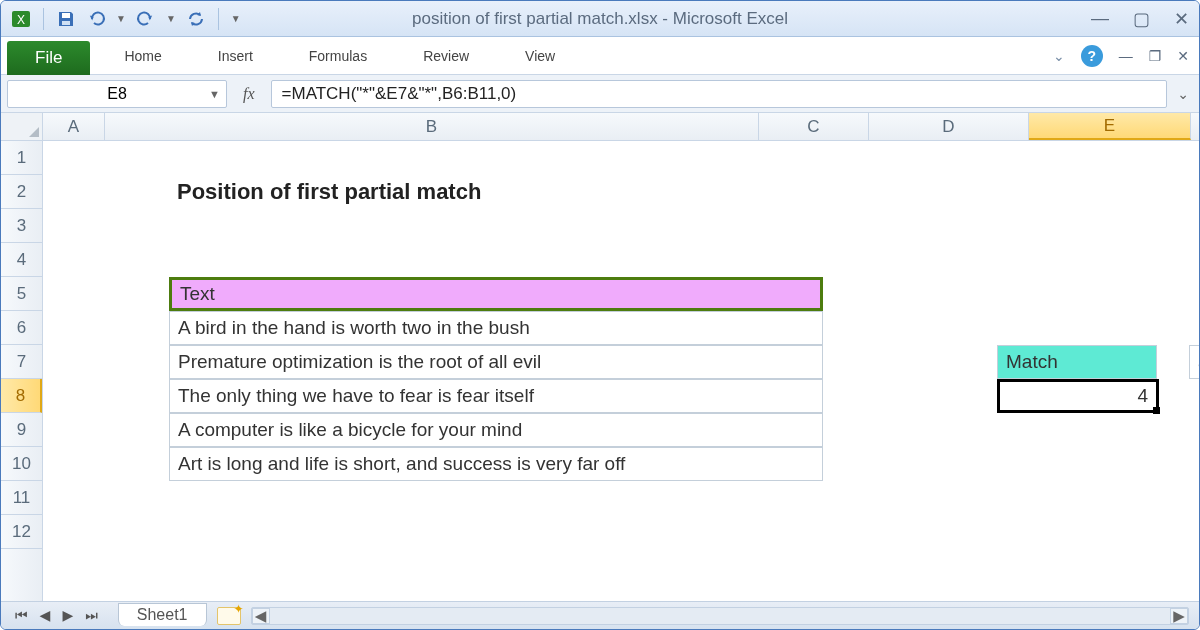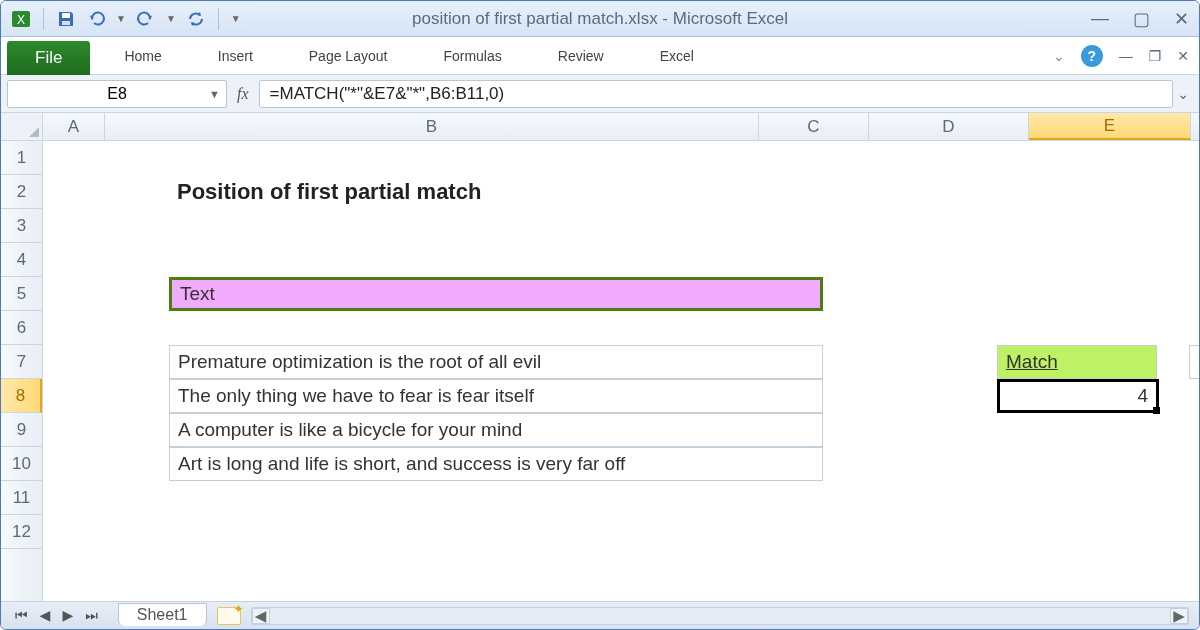--- a/index.html
+++ b/index.html
@@ -72,20 +72,21 @@
     font-size: 14px;
   }
 
   .formula-bar {
     height: 38px;
     background: #edf2f8;
     border-bottom: 1px solid #c9d6e6;
     display: flex;
     align-items: center;
     padding: 4px 6px;
+    gap: 6px;
   }
   .name-box {
     width: 220px; height: 28px; background: #fff;
     border: 1px solid #b7c7db; border-radius: 2px;
     display: flex; align-items: center; justify-content: center;
     position: relative; font-size: 16px;
   }
   .name-box .dd { position: absolute; right: 6px; color: #666; font-size: 11px; }
   .fb-btns { display: flex; gap: 8px; align-items: center; padding: 0 10px; }
   .fx-label { font-style: italic; font-family: "Times New Roman", serif; color: #555; font-size: 16px; }
@@ -142,21 +143,21 @@
   }
   .wA { width: 62px; }
   .wB { width: 654px; }
   .wC { width: 110px; }
   .wD { width: 160px; }
   .wE { width: 162px; }
   .title-cell { font-weight: bold; font-size: 22px; color: #222; }
   .sub-cell { color: #7a8693; font-size: 20px; }
   .tbl-header { background: #f0abfc; border: 3px solid #4d7c0f; font-size: 19px; }
   .tbl-cell { border: 1px solid #c4cfda; font-size: 19px; background: #fff; }
-  .side-label { background: #bef264; border: 1px solid #c4cfda; font-size: 19px; color: #333; text-decoration: underline; }
+  .side-label { background: #5eead4; border: 1px solid #c4cfda; font-size: 19px; color: #333; }
   .side-value { border: 1px solid #c4cfda; font-size: 19px; background: #fff; }
   .selected-cell {
     border: 3px solid #000 !important;
     outline: none;
     justify-content: flex-end;
     background:#fff;
   }
   .selected-cell::after {
     content: ""; position: absolute; right: -4px; bottom: -4px;
     width: 7px; height: 7px; background: #000;
@@ -245,24 +246,23 @@
     <span>―</span>
     <span>▢</span>
     <span>✕</span>
   </div>
 </div>
 
 <div class="ribbon-tabs">
   <div class="file-tab">File</div>
   <div class="ribbon-tab">Home</div>
   <div class="ribbon-tab">Insert</div>
-  <div class="ribbon-tab">Page Layout</div>
   <div class="ribbon-tab">Formulas</div>
   <div class="ribbon-tab">Review</div>
-  <div class="ribbon-tab">Excel</div>
+  <div class="ribbon-tab">View</div>
   <div class="ribbon-right">
     <span style="color:#7a8fa8;">⌄</span>
     <span class="help-circle">?</span>
     <span>―</span>
     <span>❐</span>
     <span>✕</span>
   </div>
 </div>
 
 <div class="formula-bar">
@@ -344,20 +344,21 @@
         <div class="cell-row">
           <div class="cell wA"></div>
           <div class="cell wB tbl-header">Text</div>
           <div class="cell wC"></div>
           <div class="cell wD"></div>
           <div class="cell wE"></div>
         </div>
 
         <div class="cell-row">
           <div class="cell wA"></div>
+          <div class="cell wB tbl-cell">A bird in the hand is worth two in the bush</div>
           <div class="cell wC"></div>
           <div class="cell wD"></div>
           <div class="cell wE"></div>
         </div>
 
         <div class="cell-row">
           <div class="cell wA"></div>
           <div class="cell wB tbl-cell">Premature optimization is the root of all evil</div>
           <div class="cell wC"></div>
           <div class="cell wD side-label">Match</div>

